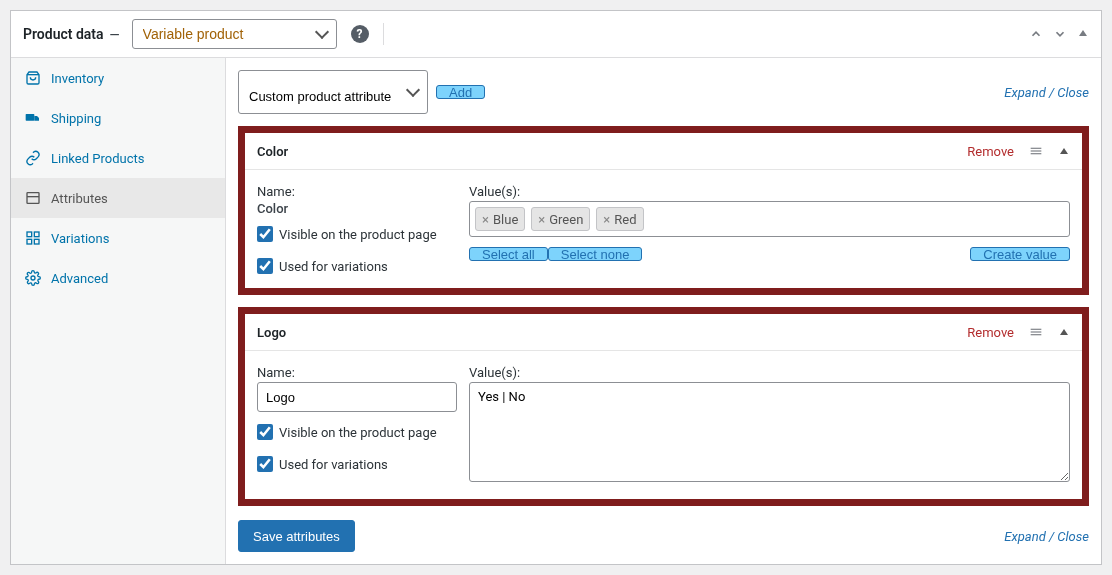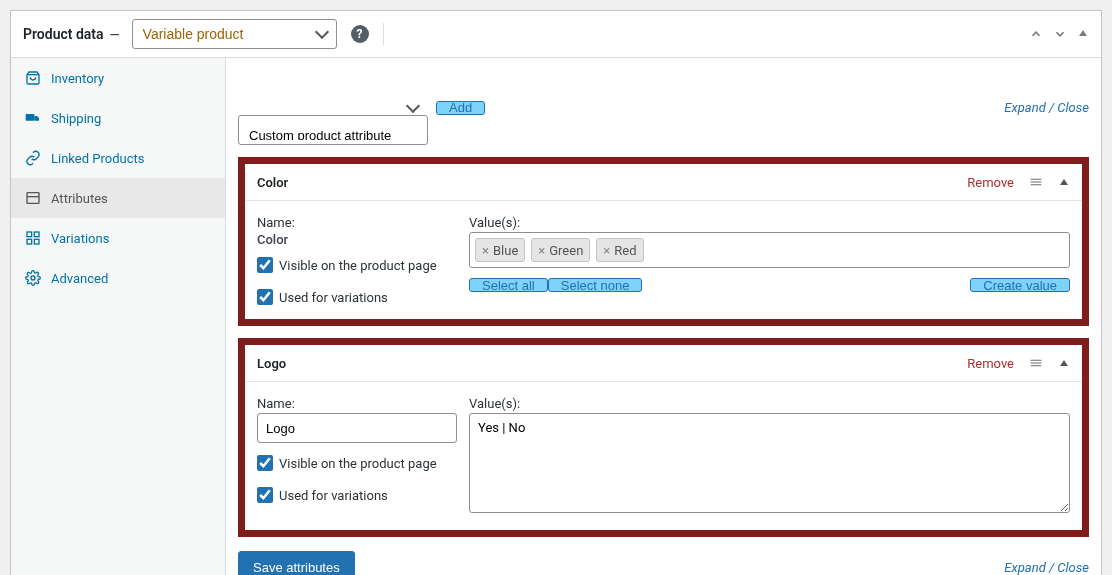--- a/index.html
+++ b/index.html
@@ -16,21 +16,21 @@
 .header-actions { margin-left: auto; display: flex; gap: 10px; color: #787c82; }
 .header-actions span { cursor: pointer; }
 .body { display: flex; }
 .sidebar { width: 215px; background: #f6f7f7; border-right: 1px solid #dcdcde; }
 .sidebar-item { display: flex; align-items: center; gap: 10px; padding: 12px 14px; color: #0073aa; cursor: pointer; font-size: 13px; }
 .sidebar-item.active { background: #e8e8e8; color: #555; }
 .sidebar-item .icn { width: 16px; height: 16px; display: inline-flex; align-items: center; justify-content: center; }
 .content { flex: 1; padding: 12px; }
 .toolbar-row { display: flex; align-items: center; gap: 8px; margin-bottom: 12px; }
 .toolbar-row .expand-close { margin-left: auto; color: #2271b1; font-style: italic; cursor: pointer; }
-.attr-select { padding: 12px 26px 4px 10px; border: 1px solid #8c8f94; border-radius: 3px; background: #fff; font-size: 13px; appearance: none; min-width: 190px; height: 30px; margin-top: 45px; }
+.attr-select { padding: 12px 26px 4px 10px; border: 1px solid #8c8f94; border-radius: 3px; background: #fff; font-size: 13px; appearance: none; min-width: 190px; height: 44px; }
 .btn { border: 1px solid #2271b1; color: #2271b1; background: #7dd3fc; padding: 0 12px; height: 14px; border-radius: 3px; cursor: pointer; font-size: 13px; display: inline-flex; align-items: center; }
 .btn-primary { background: #2271b1; color: #fff; border-color: #2271b1; height: 32px; padding: 0 14px; }
 .attr-block { border: 7px solid #7f1d1d; margin-bottom: 12px; }
 .attr-head { display: flex; align-items: center; padding: 10px 12px; border-bottom: 1px solid #e5e5e5; }
 .attr-head-title { font-weight: 600; color: #1d2327; }
 .attr-head-actions { margin-left: auto; display: flex; align-items: center; gap: 14px; }
 .remove-link { color: #b32d2e; cursor: pointer; }
 .handle-icon { color: #8c8f94; cursor: move; }
 .collapse-icon { color: #555; cursor: pointer; }
 .attr-body { display: flex; padding: 14px 12px; gap: 12px; }

